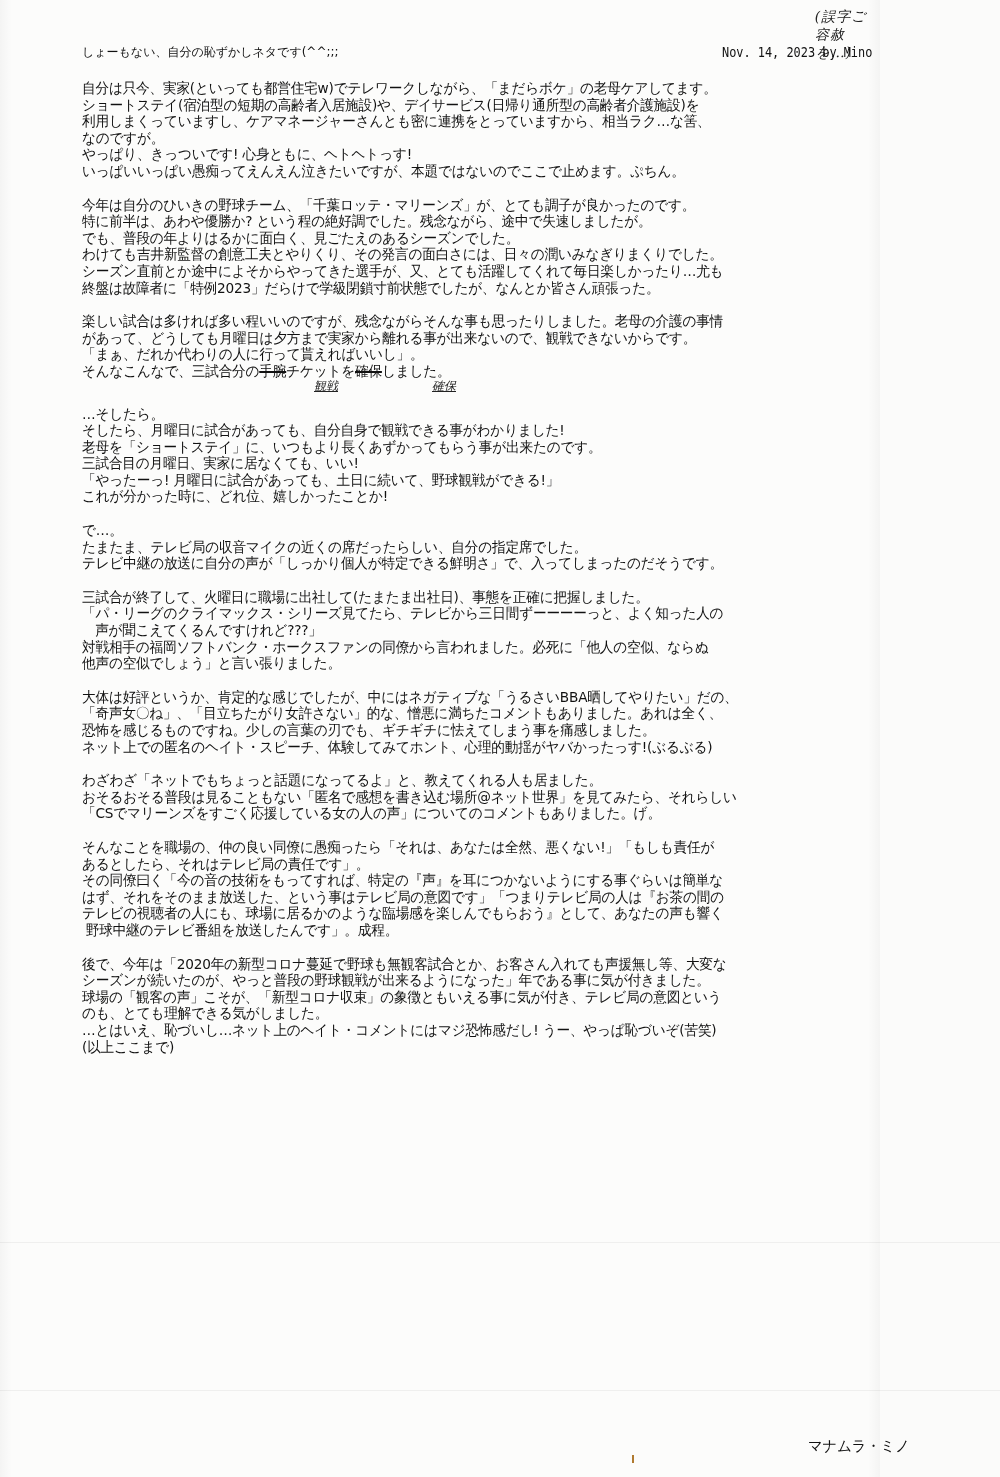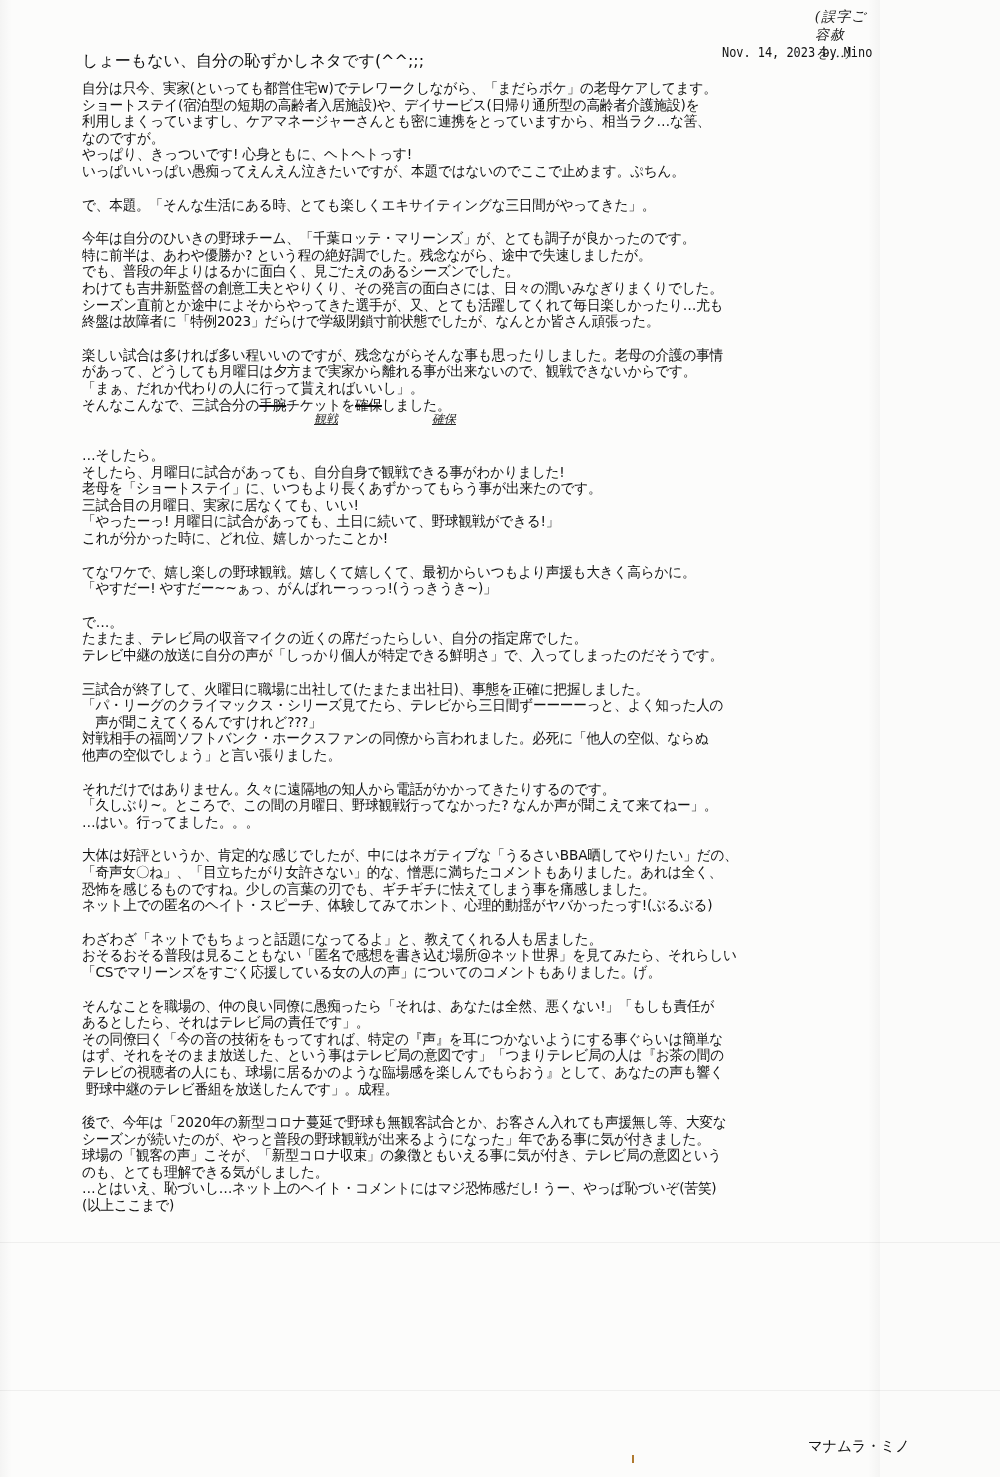--- a/index.html
+++ b/index.html
@@ -34,22 +34,22 @@
       color: #222;
       letter-spacing: 1px;
       transform: rotate(-1deg);
     }
     .header-row {
       position: absolute;
       top: 43px; left: 82px; right: 90px;
       height: 18px;
     }
     .doc-title {
-      position: absolute; left: 0; top: 9px;
-      font-size: 16px;
+      position: absolute; left: 0; top: 0;
+      font-size: 12px;
       line-height: 18px;
       white-space: pre;
     }
     .doc-date {
       position: absolute; left: 640px; top: 0;
       font-family: "DejaVu Sans Mono", "Liberation Mono", monospace;
       font-size: 14.5px;
       line-height: 18px;
       transform: scaleX(0.82);
       transform-origin: left center;
@@ -122,68 +122,56 @@
   <div class="body" id="doc-body">
       <div class="para">
         <div class="line">自分は只今、実家(といっても都営住宅w)でテレワークしながら、「まだらボケ」の老母ケアしてます。</div>
         <div class="line">ショートステイ(宿泊型の短期の高齢者入居施設)や、デイサービス(日帰り通所型の高齢者介護施設)を</div>
         <div class="line">利用しまくっていますし、ケアマネージャーさんとも密に連携をとっていますから、相当ラク…な筈、</div>
         <div class="line">なのですが。</div>
         <div class="line">やっぱり、きっついです! 心身ともに、ヘトヘトっす!</div>
         <div class="line">いっぱいいっぱい愚痴ってえんえん泣きたいですが、本題ではないのでここで止めます。ぷちん。</div>
       </div>
       <div class="para">
-        <div class="line">で、本題。「そんな生活にある時、とても楽しくエキサイティングな三日間がやってきた」。</div>
-      </div>
-      <div class="para">
         <div class="line">今年は自分のひいきの野球チーム、「千葉ロッテ・マリーンズ」が、とても調子が良かったのです。</div>
         <div class="line">特に前半は、あわや優勝か? という程の絶好調でした。残念ながら、途中で失速しましたが。</div>
         <div class="line">でも、普段の年よりはるかに面白く、見ごたえのあるシーズンでした。</div>
         <div class="line">わけても吉井新監督の創意工夫とやりくり、その発言の面白さには、日々の潤いみなぎりまくりでした。</div>
         <div class="line">シーズン直前とか途中によそからやってきた選手が、又、とても活躍してくれて毎日楽しかったり…尤も</div>
         <div class="line">終盤は故障者に「特例2023」だらけで学級閉鎖寸前状態でしたが、なんとか皆さん頑張った。</div>
       </div>
-      <div class="para" style="margin-bottom: 16px;">
+      <div class="para" style="margin-bottom: 8px;">
         <div class="line">楽しい試合は多ければ多い程いいのですが、残念ながらそんな事も思ったりしました。老母の介護の事情</div>
         <div class="line">があって、どうしても月曜日は夕方まで実家から離れる事が出来ないので、観戦できないからです。</div>
         <div class="line">「まぁ、だれか代わりの人に行って貰えればいいし」。</div>
         <div class="line"><span>そんなこんなで、三試合分の</span><span class="strike">手腕</span><span>チケットを</span><span class="strike">確保</span><span>しました。</span></div>
         <div class="correction-row">
           <span class="correction" style="left: 232px;">観戦</span>
           <span class="correction" style="left: 350px;">確保</span>
         </div>
       </div>
       <div class="para">
         <div class="line">…そしたら。</div>
         <div class="line">そしたら、月曜日に試合があっても、自分自身で観戦できる事がわかりました!</div>
         <div class="line">老母を「ショートステイ」に、いつもより長くあずかってもらう事が出来たのです。</div>
         <div class="line">三試合目の月曜日、実家に居なくても、いい!</div>
         <div class="line">「やったーっ! 月曜日に試合があっても、土日に続いて、野球観戦ができる!」</div>
         <div class="line">これが分かった時に、どれ位、嬉しかったことか!</div>
       </div>
       <div class="para">
-        <div class="line">てなワケで、嬉し楽しの野球観戦。嬉しくて嬉しくて、最初からいつもより声援も大きく高らかに。</div>
-        <div class="line">「やすだー! やすだー~~ぁっ、がんばれーっっっ!(うっきうき~)」</div>
-      </div>
-      <div class="para">
         <div class="line">で…。</div>
         <div class="line">たまたま、テレビ局の収音マイクの近くの席だったらしい、自分の指定席でした。</div>
         <div class="line">テレビ中継の放送に自分の声が「しっかり個人が特定できる鮮明さ」で、入ってしまったのだそうです。</div>
       </div>
       <div class="para">
         <div class="line">三試合が終了して、火曜日に職場に出社して(たまたま出社日)、事態を正確に把握しました。</div>
         <div class="line">「パ・リーグのクライマックス・シリーズ見てたら、テレビから三日間ずーーーーっと、よく知った人の</div>
         <div class="line indent">声が聞こえてくるんですけれど???」</div>
         <div class="line">対戦相手の福岡ソフトバンク・ホークスファンの同僚から言われました。必死に「他人の空似、ならぬ</div>
         <div class="line">他声の空似でしょう」と言い張りました。</div>
-      </div>
-      <div class="para">
-        <div class="line">それだけではありません。久々に遠隔地の知人から電話がかかってきたりするのです。</div>
-        <div class="line">「久しぶり~。ところで、この間の月曜日、野球観戦行ってなかった? なんか声が聞こえて来てねー」。</div>
-        <div class="line">…はい。行ってました。。。</div>
       </div>
       <div class="para">
         <div class="line">大体は好評というか、肯定的な感じでしたが、中にはネガティブな「うるさいBBA晒してやりたい」だの、</div>
         <div class="line">「奇声女〇ね」、「目立ちたがり女許さない」的な、憎悪に満ちたコメントもありました。あれは全く、</div>
         <div class="line">恐怖を感じるものですね。少しの言葉の刃でも、ギチギチに怯えてしまう事を痛感しました。</div>
         <div class="line">ネット上での匿名のヘイト・スピーチ、体験してみてホント、心理的動揺がヤバかったっす!(ぶるぶる)</div>
       </div>
       <div class="para">
         <div class="line">わざわざ「ネットでもちょっと話題になってるよ」と、教えてくれる人も居ました。</div>
         <div class="line">おそるおそる普段は見ることもない「匿名で感想を書き込む場所@ネット世界」を見てみたら、それらしい</div>

